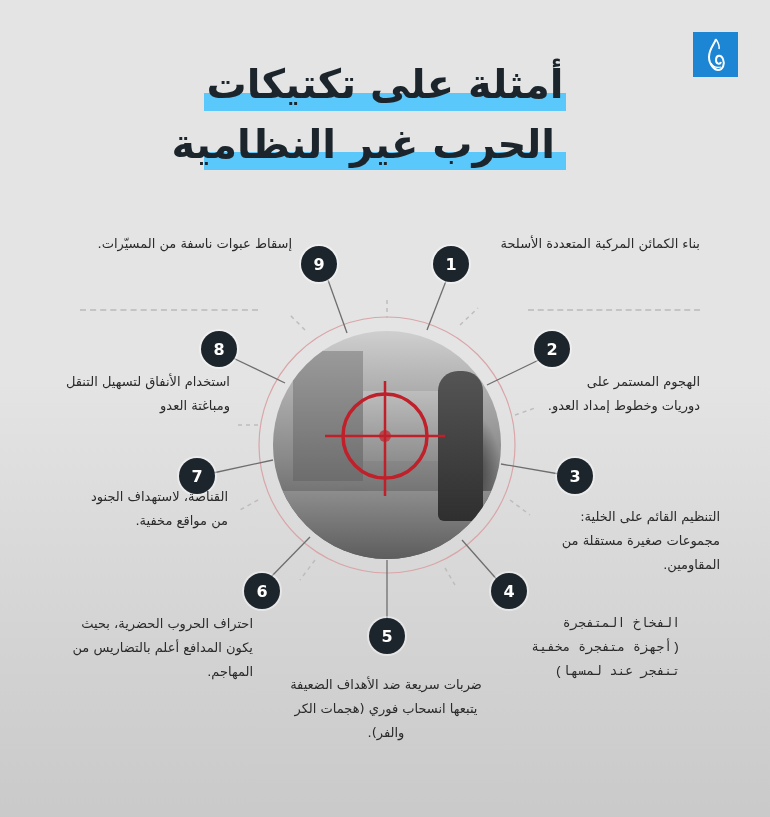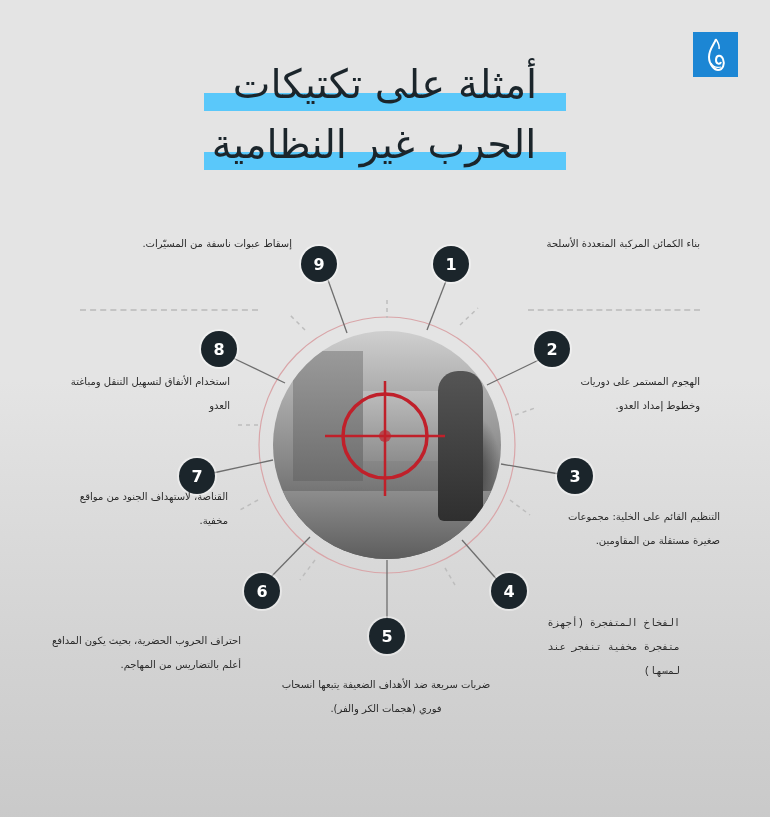--- a/index.html
+++ b/index.html
@@ -18,21 +18,21 @@
     z-index: 0;
   }
   .logo {
     position: absolute; left: 693px; top: 32px; width: 45px; height: 45px;
     background: #1c86d4; display: flex; align-items: center; justify-content: center;
     z-index: 2;
   }
   .logo svg { width: 30px; height: 36px; }
   .title-line {
     position: absolute; direction: rtl; text-align: center;
-    font-family: "DejaVu Sans", sans-serif; font-weight: normal;
+    font-family: "DejaVu Sans", sans-serif; font-weight: bold;
     color: #1b252b; font-size: 40px; line-height: 44px; z-index: 3;
     white-space: nowrap;
   }
   .title-bar {
     position: absolute; background: #5ac8fa; z-index: 2;
   }
   .divider {
     position: absolute; height: 0; border-top: 2px dashed #c4c4c4; z-index: 1;
   }
   svg.lines { position: absolute; left: 0; top: 0; z-index: 1; }
@@ -51,21 +51,21 @@
   .photo .rubble { position: absolute; left: 0; top: 160px; width: 228px; height: 70px; background: linear-gradient(#8d8d8d, #5c5c5c); }
   .crosshair { position: absolute; left: 0; top: 0; width: 228px; height: 228px; }
   .badge {
     position: absolute; width: 36px; height: 36px; border-radius: 50%;
     background: #1b252b; color: #ffffff; font-weight: bold; font-size: 16px;
     display: flex; align-items: center; justify-content: center; z-index: 3;
     box-shadow: 0 0 0 2px rgba(255,255,255,0.4);
   }
   .item-text {
     position: absolute; direction: rtl; color: #2a2a2a;
-    font-family: "DejaVu Sans", sans-serif; font-size: 10px; line-height: 24px;
+    font-family: "DejaVu Sans", sans-serif; font-size: 13px; line-height: 24px;
     z-index: 3; white-space: normal;
   }
 </style>
 </head>
 <body>
 
 <div class="bg-fade"></div>
 
 <div class="logo">
   <svg viewBox="0 0 30 36">
@@ -134,21 +134,21 @@
 <div class="badge" style="left:557px; top:458px;">3</div>
 <div class="item-text" style="left:545px; top:505px; width:175px;text-align:right;">التنظيم القائم على الخلية: مجموعات صغيرة مستقلة من المقاومين.</div>
 
 <div class="badge" style="left:491px; top:573px;">4</div>
 <div class="item-text" style="left:512px; top:612px; width:168px;font-family:Liberation Mono, monospace;">الفخاخ المتفجرة (أجهزة متفجرة مخفية تنفجر عند لمسها)</div>
 
 <div class="badge" style="left:369px; top:618px;">5</div>
 <div class="item-text" style="left:275px; top:673px; width:222px; text-align:center;">ضربات سريعة ضد الأهداف الضعيفة يتبعها انسحاب فوري (هجمات الكر والفر).</div>
 
 <div class="badge" style="left:244px; top:573px;">6</div>
-<div class="item-text" style="left:46px; top:612px; width:195px;margin-top:17px;">احتراف الحروب الحضرية، بحيث يكون المدافع أعلم بالتضاريس من المهاجم.</div>
+<div class="item-text" style="left:58px; top:612px; width:195px;">احتراف الحروب الحضرية، بحيث يكون المدافع أعلم بالتضاريس من المهاجم.</div>
 
 <div class="badge" style="left:179px; top:458px;">7</div>
 <div class="item-text" style="left:78px; top:485px; width:150px;">القناصة، لاستهداف الجنود من مواقع مخفية.</div>
 
 <div class="badge" style="left:201px; top:331px;">8</div>
 <div class="item-text" style="left:60px; top:370px; width:170px;">استخدام الأنفاق لتسهيل التنقل ومباغتة العدو</div>
 
 <div class="badge" style="left:301px; top:246px;">9</div>
 <div class="item-text" style="left:70px; top:232px; width:222px;">إسقاط عبوات ناسفة من المسيّرات.</div>
 

